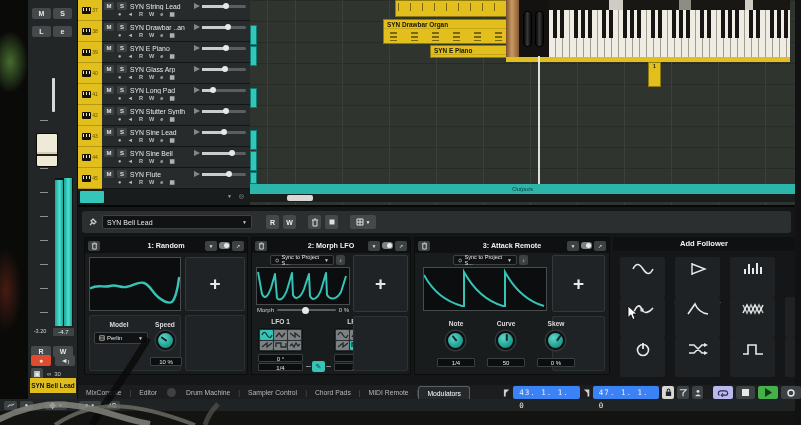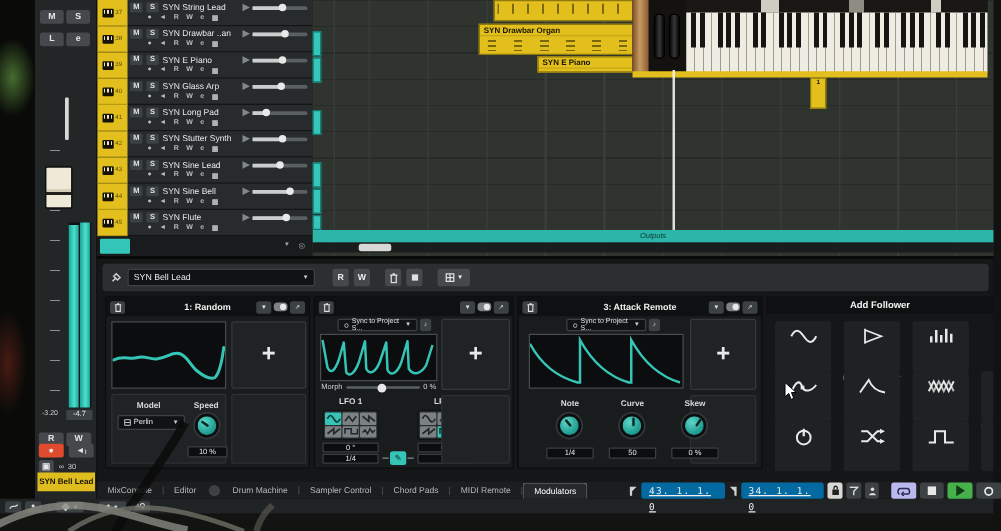--- a/index.html
+++ b/index.html
@@ -130,22 +130,22 @@
   .amtile { position:absolute; width:45px; height:40px; background:#1f2224; border-radius:2px; }
   .amtile svg { position:absolute; left:50%; top:4px; transform:translateX(-50%); }
   .amtile .alab { position:absolute; left:-8px; right:-8px; bottom:-9px; font-size:5.6px; color:#c9cdcd; text-align:center; white-space:nowrap; }
 
   
   .tabbar { position:absolute; left:78px; top:385px; width:717px; height:14px; background:#1b1d1e; display:flex; align-items:center; font-size:6.8px; color:#b5b9ba; }
   .tab { padding:0 8px; white-space:nowrap; }
   .tab.active { color:#fff; border:1px solid #5a5f61; border-bottom:none; border-radius:3px 3px 0 0; background:#26292b; height:13px; line-height:13px; }
   .tsep { color:#555a5c; }
   .tab-ico { width:9px; height:9px; border-radius:50%; background:#3c4143; margin:0 2px; flex:0 0 auto; }
-  .loc { height:13px; background:#0369a1; border-radius:2px; color:#f0f0f0; font-family:"DejaVu Sans Mono", monospace;
-    font-size:7.5px; line-height:13px; padding:0 6px; letter-spacing:1px;text-decoration:underline; }
+  .loc { height:13px; background:#3b82f6; border-radius:2px; color:#f0f0f0; font-family:"DejaVu Sans Mono", monospace;
+    font-size:7.5px; line-height:13px; padding:0 6px; letter-spacing:1px; }
   .tpbtn { width:22px; height:13px; border-radius:2px; background:#3c4143; display:flex; align-items:center; justify-content:center; }
   .tpbtn.loop { background:#b9b9ee; } .tpbtn.play { background:#46b14a; }
   .footbar { position:absolute; left:0; top:399px; width:795px; height:12px; background:#202324; display:flex; align-items:center; gap:3px; padding:0 4px; }
   .fbtn { height:9px; min-width:13px; background:#3c4143; border-radius:2px; color:#dfe2e2; font-size:5.6px; font-weight:bold;
     display:flex; align-items:center; justify-content:center; padding:0 2px; }
   .fsep { color:#666; font-size:6px; }
 
   .cursor { position:absolute; z-index:50; }
   .cables { position:absolute; left:0; top:0; width:801px; height:425px; pointer-events:none; z-index:60; }
 </style>
@@ -522,20 +522,21 @@
       </div>
     </div>
 
     <div class="card" style="left:173px;width:160px;">
       <div class="card-h">
         <span class="mini">
             <svg width="7" height="8" viewBox="0 0 8 9">
               <path d="M1 2 H7 M2 2 V8 H6 V2 M3 1 H5" stroke="#e0e0e0" stroke-width="1" fill="none"></path>
             </svg>
           </span>
+        <span class="ttl">2: Morph LFO</span>
         <span class="hctl">
           <span class="mini">▼</span>
           <span class="toggle"></span>
           <span class="mini">↗</span>
         </span>
       </div>
       <span class="syncrow" style="left:18px;top:17px;">
         <span class="dd" style="width:64px;height:10px;font-size:5.6px;">
           <svg width="5" height="5" viewBox="0 0 8 8" style="margin-right:2px;">
               <circle cx="4" cy="4" r="2.6" stroke="#ccc" stroke-width="1.2" fill="none"></circle>
@@ -772,21 +773,21 @@
     </div>
 
   <div class="abs" style="left:503px;top:386px;display:flex;align-items:center;gap:3px;z-index:5;">
     <svg width="8" height="10" viewBox="0 0 8 10">
         <path d="M1 1 L7 1 L3 5 L3 9 L1 9 Z" fill="#cfd2d2"></path>
       </svg>
     <span class="loc">43. 1. 1. 0</span>
     <svg width="8" height="10" viewBox="0 0 8 10">
         <path d="M1 1 L7 1 L7 9 L5 9 L5 5 Z" fill="#cfd2d2"></path>
       </svg>
-    <span class="loc">34. 1. 1. 0</span>
+    <span class="loc">47. 1. 1. 0</span>
     <span class="tpbtn" style="width:13px;background:#d8d8d6;">
       <svg width="7" height="9" viewBox="0 0 8 10">
           <rect x="1" y="4" width="6" height="5" fill="#222"></rect>
           <path d="M2.5 4 V2.5 A1.5 1.5 0 0 1 5.5 2.5 V4" stroke="#222" stroke-width="1.2" fill="none"></path>
         </svg>
     </span>
     <span class="tpbtn" style="width:13px;">
       <svg width="8" height="8" viewBox="0 0 10 10">
           <path d="M1 1 H9 L5 5 V9" stroke="#ddd" stroke-width="1.4" fill="none"></path>
         </svg>

